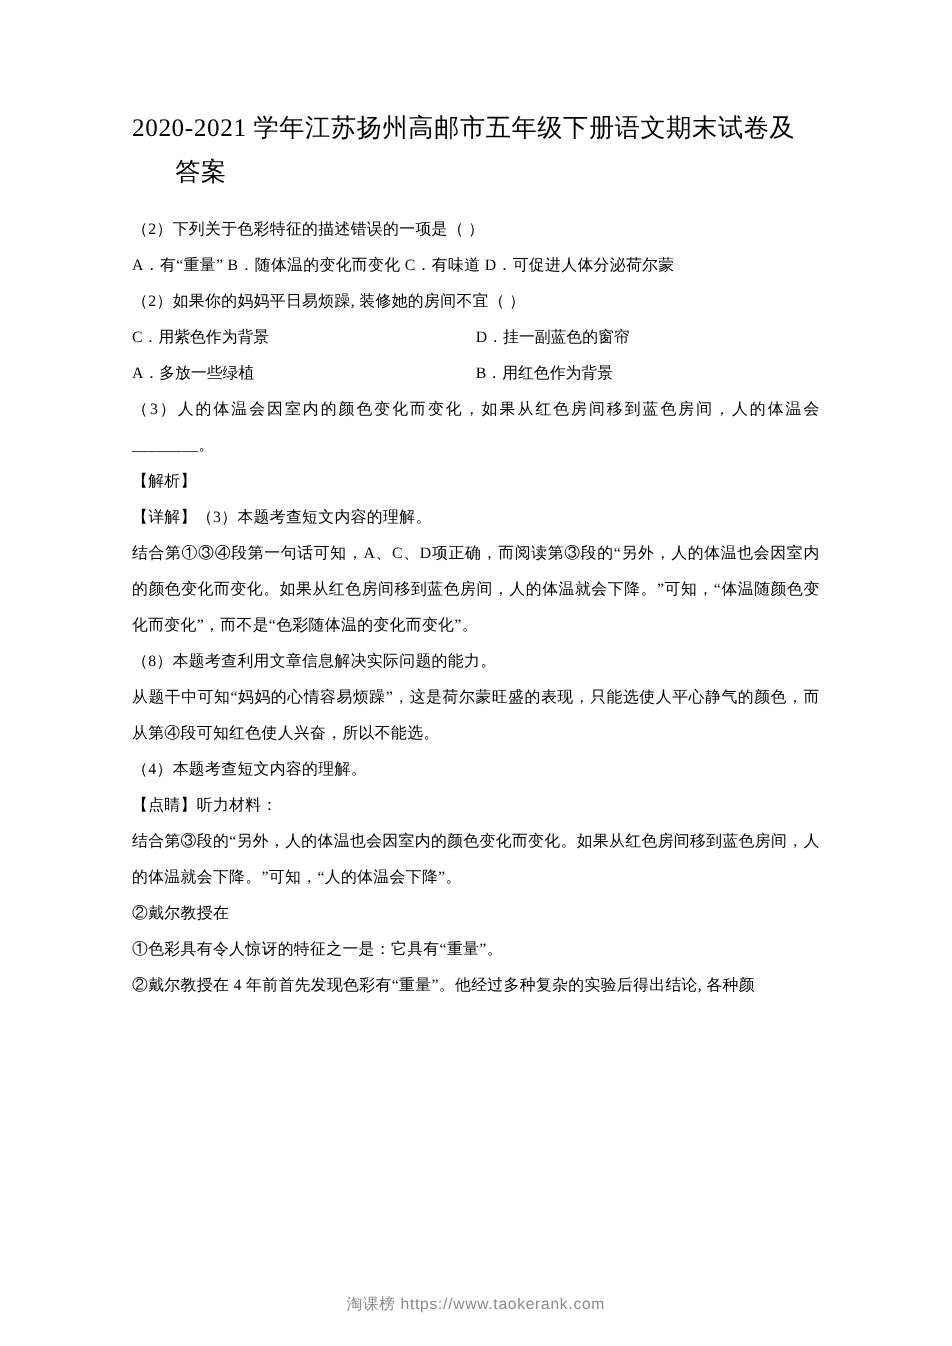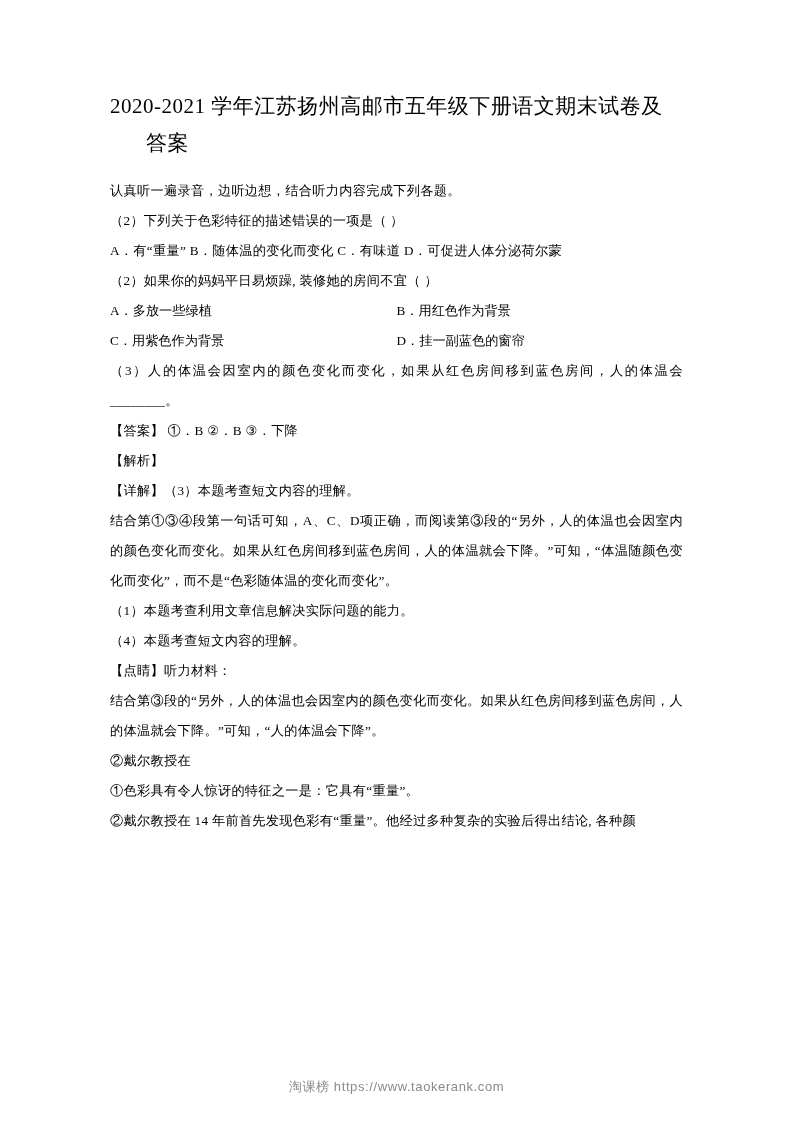--- a/index.html
+++ b/index.html
@@ -73,44 +73,43 @@
 <body>
 
 <div class="page">
 
   <h1 class="doc-title">
     <span>2020-2021 学年江苏扬州高邮市五年级下册语文期末试卷及</span>
     <span class="title-line2">答案</span>
   </h1>
 
   <div class="body-content">
-    <p class="para">认真听一遍录音，边听边想，结合听力内容完成下列各题。</p>
     <p class="para">（2）下列关于色彩特征的描述错误的一项是（            ）</p>
     <p class="para">A．有“重量”        B．随体温的变化而变化        C．有味道        D．可促进人体分泌荷尔蒙</p>
     <p class="para">（2）如果你的妈妈平日易烦躁, 装修她的房间不宜（            ）</p>
     <div class="opt-two">
+      <span class="c1">C．用紫色作为背景</span>
+      <span class="c2">D．挂一副蓝色的窗帘</span>
+    </div>
+    <div class="opt-two">
       <span class="c1">A．多放一些绿植</span>
       <span class="c2">B．用红色作为背景</span>
     </div>
-    <div class="opt-two">
-      <span class="c1">C．用紫色作为背景</span>
-      <span class="c2">D．挂一副蓝色的窗帘</span>
-    </div>
     <p class="para">（3）人的体温会因室内的颜色变化而变化，如果从红色房间移到蓝色房间，人的体温会________。</p>
-    <p class="para">【答案】      ①．B      ②．B      ③．下降</p>
     <p class="para">【解析】</p>
     <p class="para">【详解】（3）本题考查短文内容的理解。</p>
     <p class="para">结合第①③④段第一句话可知，A、C、D项正确，而阅读第③段的“另外，人的体温也会因室内的颜色变化而变化。如果从红色房间移到蓝色房间，人的体温就会下降。”可知，“体温随颜色变化而变化”，而不是“色彩随体温的变化而变化”。</p>
-    <p class="para">（1）本题考查利用文章信息解决实际问题的能力。</p>
+    <p class="para">（8）本题考查利用文章信息解决实际问题的能力。</p>
+    <p class="para">从题干中可知“妈妈的心情容易烦躁”，这是荷尔蒙旺盛的表现，只能选使人平心静气的颜色，而从第④段可知红色使人兴奋，所以不能选。</p>
     <p class="para">（4）本题考查短文内容的理解。</p>
     <p class="para">【点睛】听力材料：</p>
     <p class="para">结合第③段的“另外，人的体温也会因室内的颜色变化而变化。如果从红色房间移到蓝色房间，人的体温就会下降。”可知，“人的体温会下降”。</p>
     <p class="para">②戴尔教授在</p>
     <p class="para">①色彩具有令人惊讶的特征之一是：它具有“重量”。</p>
-    <p class="para">②戴尔教授在 14 年前首先发现色彩有“重量”。他经过多种复杂的实验后得出结论, 各种颜</p>
+    <p class="para">②戴尔教授在 4 年前首先发现色彩有“重量”。他经过多种复杂的实验后得出结论, 各种颜</p>
   </div>
 
 </div>
 
 <div class="footer">
   <span>淘课榜</span>
   <span class="site">https://www.taokerank.com</span>
 </div>
 
 </body></html>

